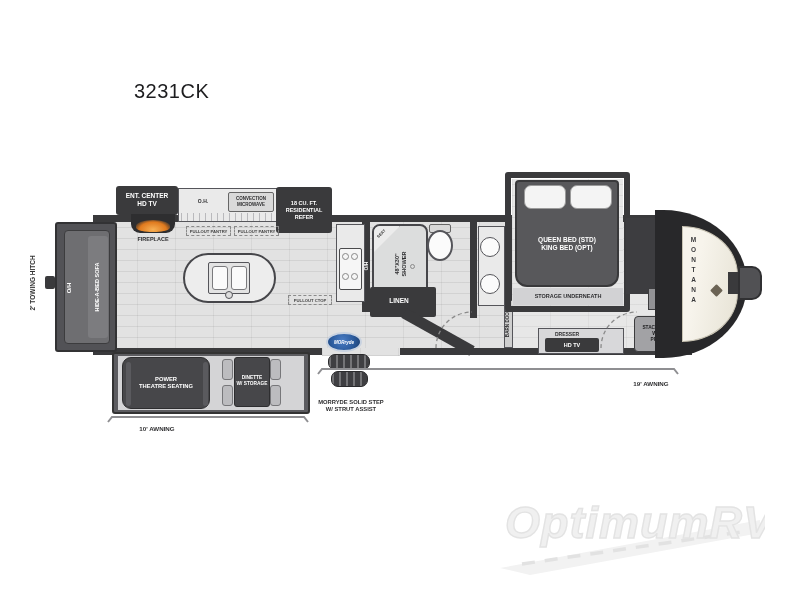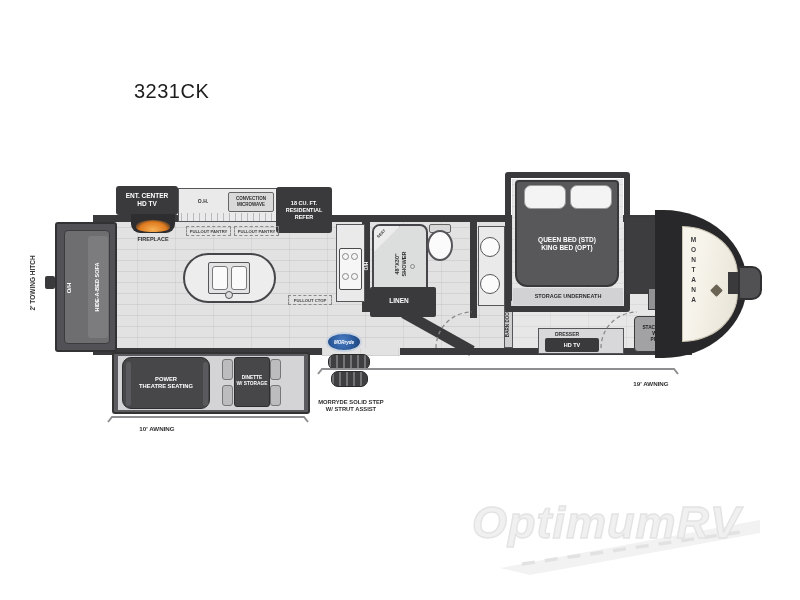--- a/index.html
+++ b/index.html
@@ -198,15 +198,15 @@
     <path d="M 601,348 A 36 36 0 0 1 637,312" fill="none" stroke="#8a8a8a" stroke-width="1.3" stroke-dasharray="4 3"></path>
     <polyline points="108,422 112,417 304,417 308,422" fill="none" stroke="#8f8f92" stroke-width="2"></polyline>
     <polyline points="318,374 322,369 674,369 678,374" fill="none" stroke="#8f8f92" stroke-width="2"></polyline>
     <polygon points="500,568 760,520 760,533 530,575" fill="#f2f2f2"></polygon>
     <path d="M 522,564 L 748,531" stroke="#e2e2e2" stroke-width="3.5" stroke-dasharray="13 10" fill="none"></path>
   </svg>
 
   <div class="clab" style="left:157px;top:429px;font-size:6.2px;">10' AWNING</div>
   <div class="clab" style="left:651px;top:384px;font-size:6.2px;">19' AWNING</div>
 
-  <div class="abs" id="wm-text" style="left:472px;top:497px;font-size:45px;">OptimumRV</div>
+  <div class="abs" id="wm-text" style="left:505px;top:497px;font-size:45px;">OptimumRV</div>
 
 </div>
 
 </body></html>

